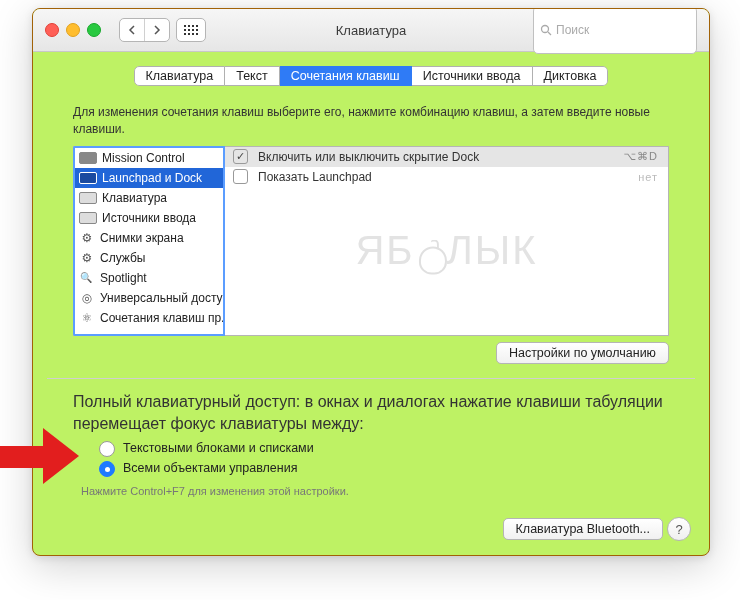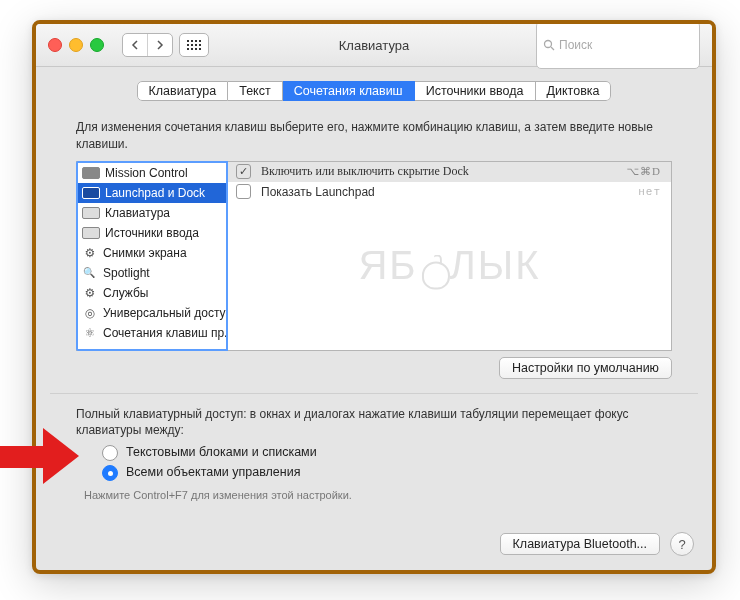--- a/index.html
+++ b/index.html
@@ -8,26 +8,26 @@
     width: 740px;
     height: 600px;
     font-family: -apple-system, "Helvetica Neue", Helvetica, Arial, sans-serif;
     font-size: 13px;
     background: #fff;
     color: #2a2a2a;
     overflow: hidden;
   }
   .window {
     position: absolute;
-    top: 20px; left: 32px;
+    top: 8px; left: 32px;
     width: 676px; height: 546px;
-    border: 4px solid #a16207;
+    border: 1px solid #a16207;
     border-radius: 8px;
     box-shadow: 0 10px 40px rgba(0,0,0,0.18), 0 2px 8px rgba(0,0,0,0.1);
-    background: #e5e5e5;
+    background: #bef264;
     overflow: hidden;
   }
   .titlebar {
     height: 42px;
     background: linear-gradient(#f6f6f6, #e6e6e6);
     border-bottom: 1px solid #c8c8c8;
     display: flex;
     align-items: center;
     position: relative;
   }
@@ -158,30 +158,30 @@
     flex:1;
     position:relative;
   }
   .r-row {
     display:flex; align-items:center;
     height:20px;
     font-size:12px;
     padding: 0 10px 0 8px;
     color:#333;
   }
-  .r-row.sel { background:#e5e5e5;font-family:Liberation Serif, serif; }
+  .r-row.sel { background:#e5e5e5; }
   .chk {
     width:13px; height:13px; border:1px solid #999; border-radius:3px;
     margin-right:10px;
     display:flex; align-items:center; justify-content:center;
     font-size:11px; color:#444;
   }
   .chk.on::after { content:"\2713"; }
   .shortcut { margin-left:auto; color:#888; font-size:11px; letter-spacing:1px;}
-  .shortcut.dim { color:#bbb;font-family:Liberation Mono, monospace; }
+  .shortcut.dim { color:#bbb; }
 
   .watermark {
     position:absolute;
     left:50%; top:55%; transform:translate(-50%,-50%);
     font-size:40px; font-weight:300; color:#e3e3e3;
     letter-spacing:2px; user-select:none;
     display:flex; align-items:flex-end; gap:2px;
   }
   .apple {
     width:28px; height:32px; position:relative;
@@ -211,21 +211,21 @@
     color:#222;
   }
 
   .hr {
     border-top:1px solid #cfcfcf;
     margin: 14px 14px 0 14px;
   }
 
   .fka-desc{
     margin: 12px 40px 6px 40px;
-    font-size:12px; color:#333; line-height:1.4;
+    font-size:16px; color:#333; line-height:1.4;
   }
   .radios{
     margin: 0 40px 2px 66px;
   }
   .radio-row{
     display:flex; align-items:flex-start;
     font-size:12.5px; color:#222;
     height:20px;
   }
   .radio{
@@ -241,21 +241,21 @@
     content:""; width:5px; height:5px; border-radius:50%; background:#fff;
   }
   .hint{
     margin: 4px 40px 0 48px;
     font-size:11px; color:#777;
   }
 
   .footer{
     position:absolute;
     bottom:14px; right:18px;
-    display:flex; gap:10px; align-items:center;
+    display:flex; gap:4px; align-items:center;
   }
   .help{
     width:22px; height:22px;
     border:1px solid #b5b5b5; border-radius:50%;
     background:linear-gradient(#fff,#efefef);
     display:flex; align-items:center; justify-content:center;
     font-size:13px; color:#555;
   }
 
   .arrow{
@@ -354,26 +354,26 @@
           </div>
         <div class="row">
             <span class="ic kb"></span>
             <span>Источники ввода</span>
           </div>
         <div class="row">
             <span class="ic gear"></span>
             <span>Снимки экрана</span>
           </div>
         <div class="row">
+            <span class="ic gear"></span>
+            <span>Службы</span>
+          </div>
+        <div class="row">
             <span class="ic spot"></span>
             <span>Spotlight</span>
-          </div>
-        <div class="row">
-            <span class="ic gear"></span>
-            <span>Службы</span>
           </div>
         <div class="row">
             <span class="ic access"></span>
             <span>Универсальный доступ</span>
           </div>
         <div class="row">
             <span class="ic atom"></span>
             <span>Сочетания клавиш пр...</span>
           </div>
       </div>

